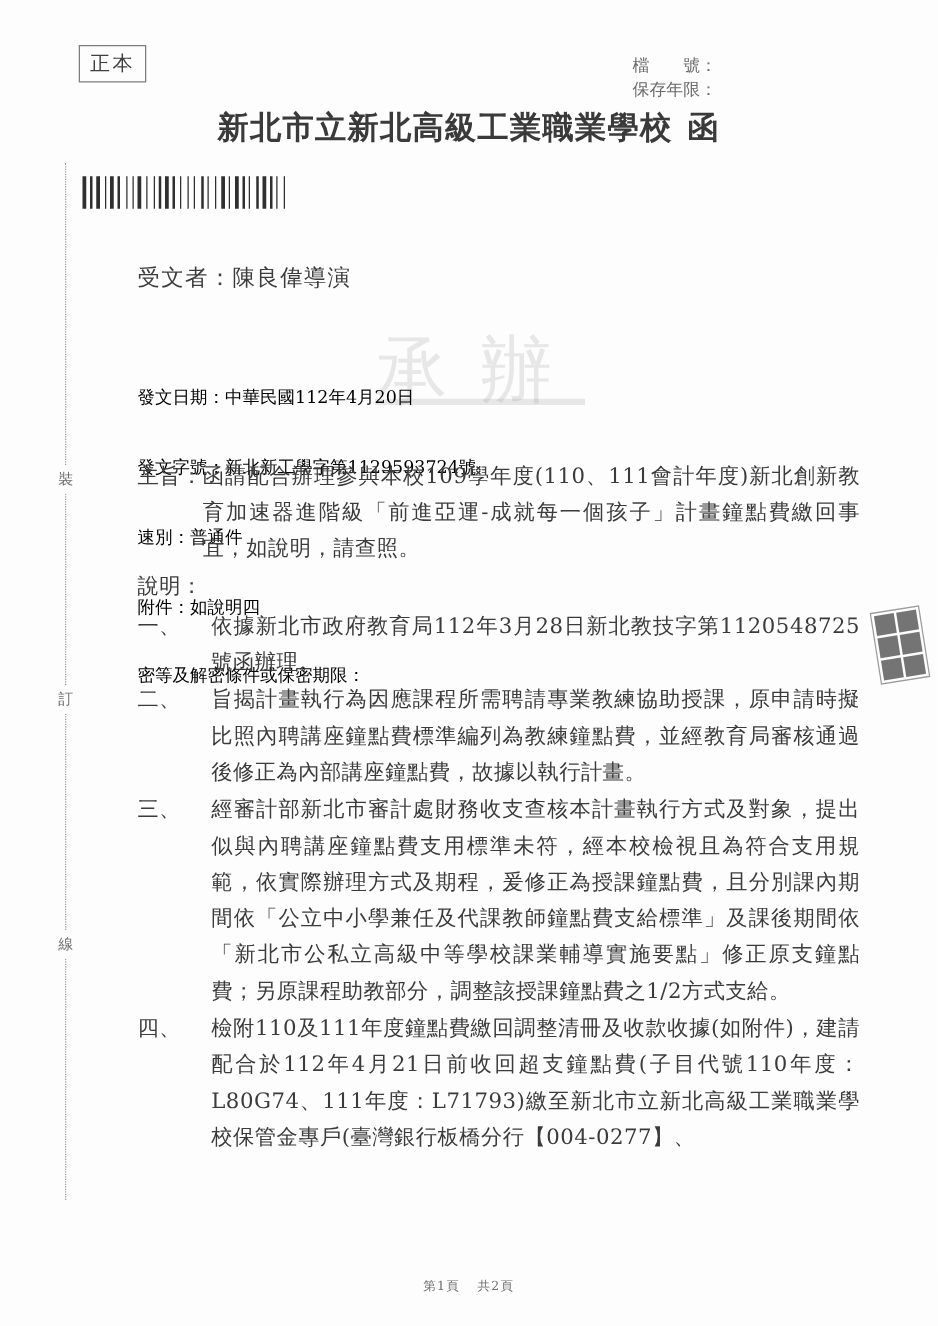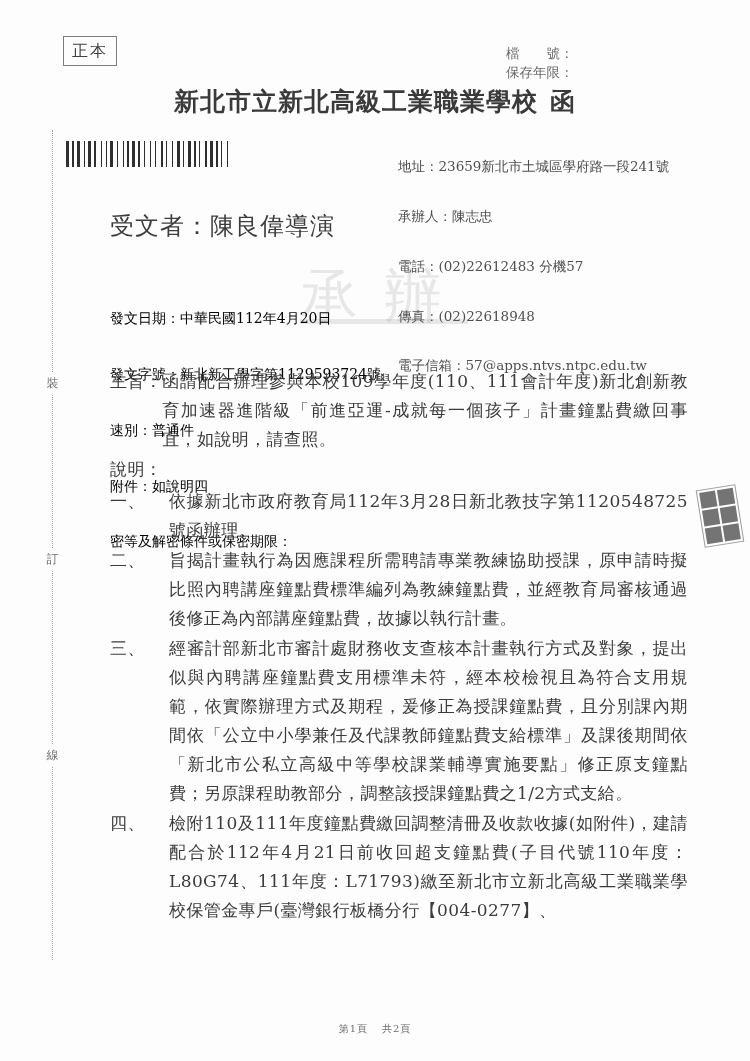--- a/index.html
+++ b/index.html
@@ -84,21 +84,21 @@
     line-height: 16.6px;
     color: #4e4e4e;
     white-space: pre;
   }
 
   
   .recipient {
     position: absolute;
     left: 110px;
     top: 210px;
-    font-size: 24px;
+    font-size: 18px;
     letter-spacing: 1px;
     color: #3c3c3c;
   }
 
   
   .docmeta {
     position: absolute;
     left: 110px;
     top: 272px;
     font-size: 14px;
@@ -270,27 +270,20 @@
       <div class="b" style="left: 122px; width: 3px;"></div>
       <div class="b" style="left: 128px; width: 2px;"></div>
       <div class="b" style="left: 133px; width: 1px;"></div>
       <div class="b" style="left: 139px; width: 2px;"></div>
       <div class="b" style="left: 144px; width: 3px;"></div>
       <div class="b" style="left: 150px; width: 2px;"></div>
       <div class="b" style="left: 155px; width: 1px;"></div>
       <div class="b" style="left: 161px; width: 1px;"></div>
     </div>
 
-  <div class="contact">
-    <div>地址：23659新北市土城區學府路一段241號</div>
-    <div>承辦人：陳志忠</div>
-    <div>電話：(02)22612483 分機57</div>
-    <div>傳真：(02)22618948</div>
-    <div>電子信箱：57@apps.ntvs.ntpc.edu.tw</div>
-  </div>
 
   <div class="watermark">承辦</div>
 
   <div class="recipient">
     <span>受文者：</span><span>陳良偉導演</span>
   </div>
 
   <div class="docmeta">
     <div>發文日期：中華民國112年4月20日</div>
     <div>發文字號：新北新工學字第1129593724號</div>

